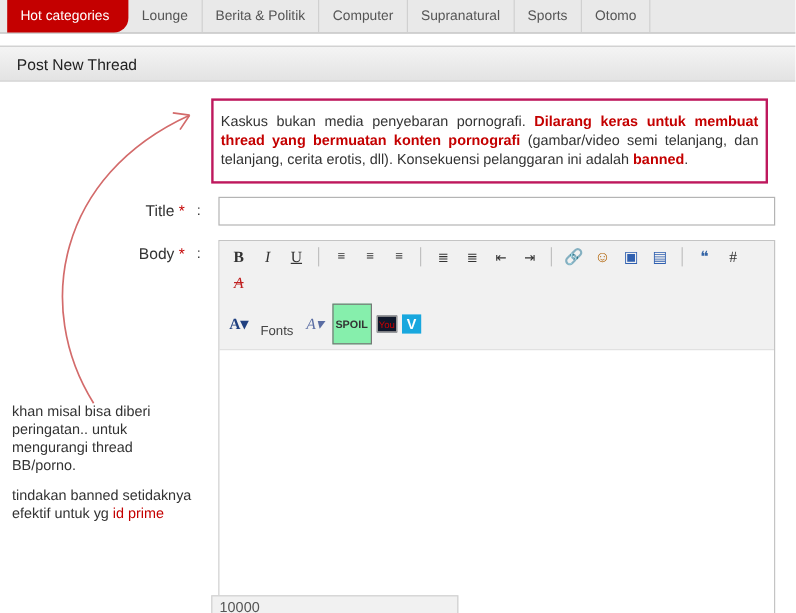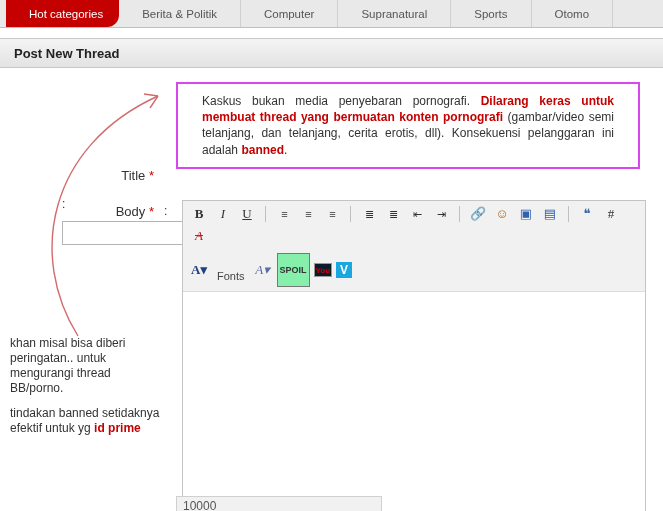--- a/index.html
+++ b/index.html
@@ -18,21 +18,21 @@
     height: 28px;
     border-bottom: 1px solid #bfbfbf;
     background: #e9e9e9;
     display: flex;
     align-items: stretch;
     padding-left: 6px;
   }
   .tab {
     display: flex;
     align-items: center;
-    padding: 0 23px;
+    padding: 0 11px;
     font-size: 11.5px;
     color: #555;
     cursor: pointer;
     border-right: 1px solid #d0d0d0;
     white-space: nowrap;
   }
   .tab.hot {
     background: #c40000;
     color: #fff;
     border-radius: 0 0 12px 0;
@@ -41,21 +41,21 @@
   }
   .section-hdr {
     height: 30px;
     margin-top: 10px;
     background: linear-gradient(#f4f4f4,#e3e3e3);
     border-top: 1px solid #c8c8c8;
     border-bottom: 1px solid #c8c8c8;
     display: flex;
     align-items: center;
     padding-left: 14px;
-    font-weight: bold;
+    font-weight: normal;
     font-size: 13px;
     color: #222;
   }
   .content { position: relative; height: 440px; }
   
   .arrow {
     position: absolute;
     left: 18px; top: 18px;
     width: 160px; height: 300px;
     pointer-events: none;
@@ -63,43 +63,43 @@
   .annot {
     position: absolute;
     left: 10px;
     top: 268px;
     width: 150px;
     font-size: 12px;
     line-height: 1.25;
     color: #333;
   }
   .annot p { margin-bottom: 10px; }
-  .red-em { color: #c40000; font-weight: bold; }
+  .red-em { color: #c40000; font-weight: normal; }
   
   .warnbox {
     position: absolute;
     left: 176px; top: 14px;
     width: 464px;
-    padding: 9px 24px;
-    border: 2px solid #d946ef;
+    padding: 9px 6px;
+    border: 2px solid #be185d;
     font-size: 12px;
     line-height: 1.35;
     color: #333;
     text-align: justify;
   }
   .warnbox .wred { color: #c40000; font-weight: bold; }
   
   .row {
     position: absolute;
     left: 62px;
     display: flex;
     align-items: flex-start;
     gap: 10px;
   }
-  .row-title { top: 96px; flex-direction: column; }
+  .row-title { top: 96px; }
   .row-body  { top: 132px; }
   .lbl {
     width: 92px;
     text-align: right;
     font-size: 13px;
     color: #333;
     padding-top: 4px;
   }
   .lbl .ast { color: #c40000; }
   .colon { width: 8px; color:#333; padding-top:4px; }
@@ -165,28 +165,29 @@
   .font-lbl{
     font-size:11px; color:#444;
     padding:0 4px;
     margin-top:12px;
   }
   .spoil{
     font-size:9px; font-weight:bold;
     border:1px solid #777; padding:16px 2px;background:#86efac;
     display:flex;align-items:center;height:32px;
   }
-  .yt{background:#0f172a;border:1px solid #999;color:#c00;font-size:8px;font-weight:bold;padding:0 1px;display:flex;align-items:center;height:14px}
+  .yt{background:#0f172a;border:1px solid #999;color:#c00;font-size:8px;font-weight:normal;padding:0 1px;display:flex;align-items:center;height:14px}
   .vimeo{background:#18a7de;color:#fff;font-weight:bold;width:16px;height:16px;display:flex;align-items:center;justify-content:center;font-size:12px}
 </style>
 </head>
 <body>
 
 <div class="tabbar">
   <div class="tab hot">Hot categories</div>
+  <div class="tab">Lounge</div>
   <div class="tab">Berita &amp; Politik</div>
   <div class="tab">Computer</div>
   <div class="tab">Supranatural</div>
   <div class="tab">Sports</div>
   <div class="tab">Otomo</div>
 </div>
 
 <div class="section-hdr">Post New Thread</div>
 
 <div class="content">

